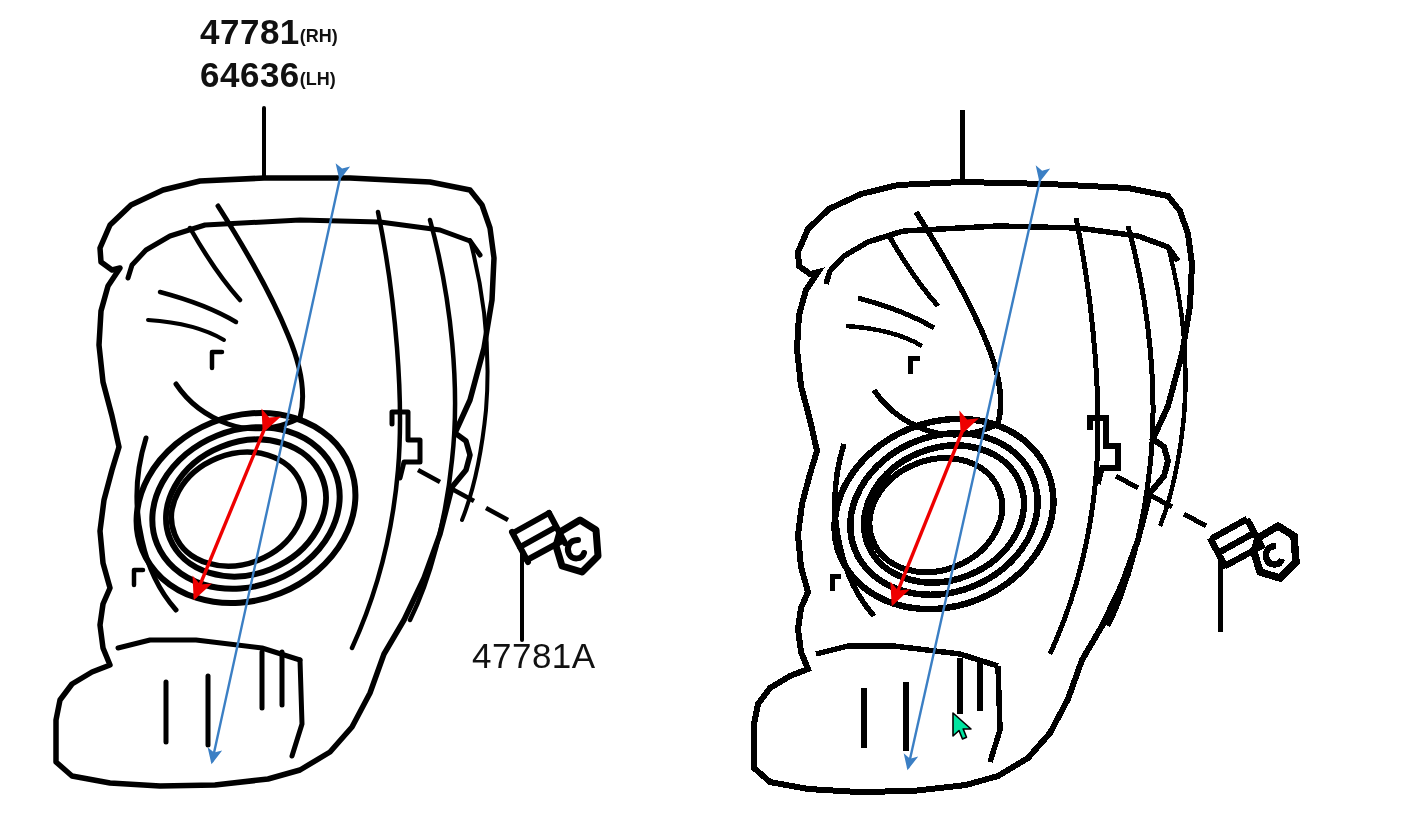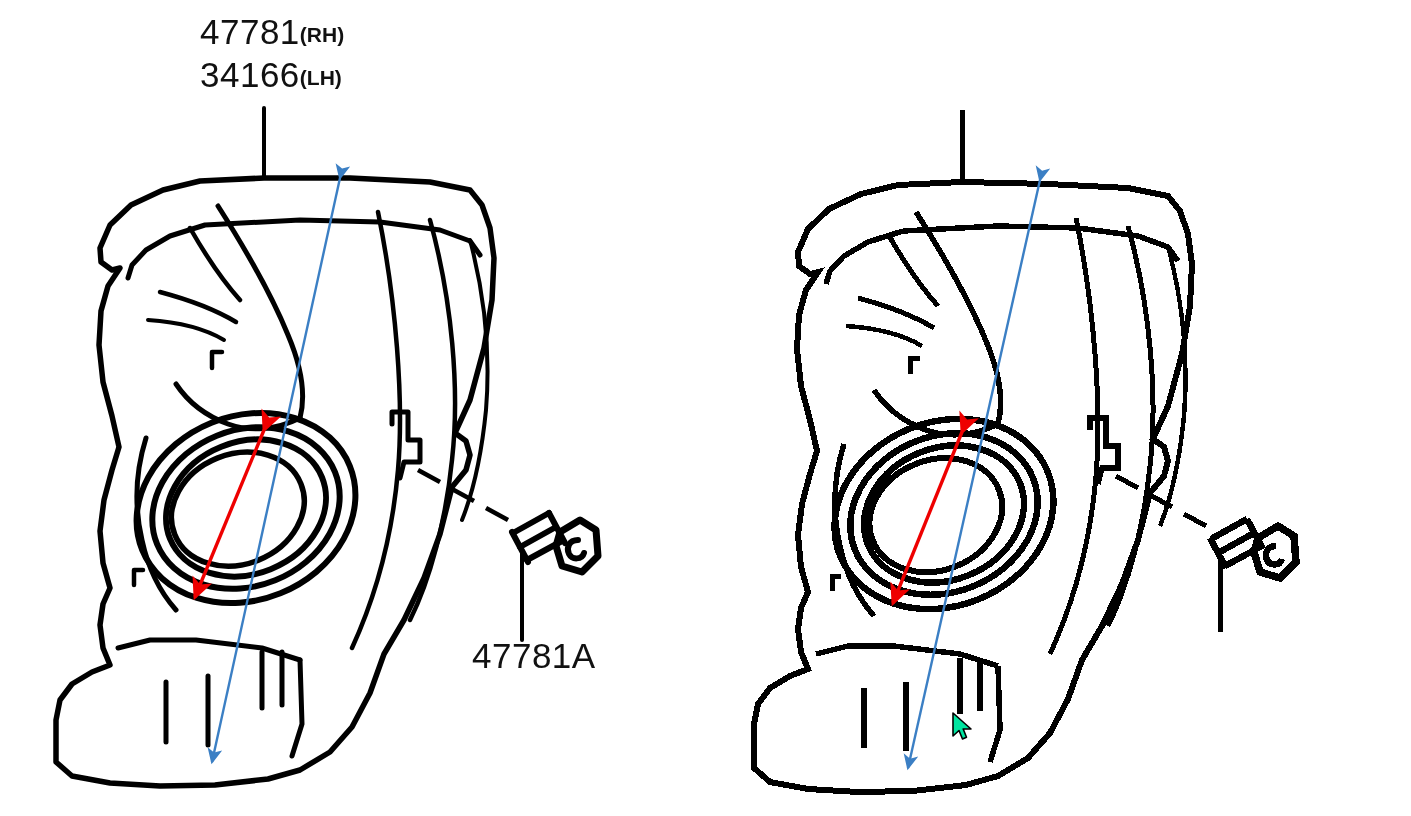--- a/index.html
+++ b/index.html
@@ -11,22 +11,22 @@
   #panel-left{left:0;width:706px;}
   #panel-right{left:706px;width:705px;}
 
   .svgwrap{position:absolute;inset:0;width:100%;height:100%;}
   .svgwrap svg{display:block;width:100%;height:100%;}
 
   .label{position:absolute;white-space:nowrap;color:#111;line-height:1.0;}
 
   
   #lbl-left-top{left:200px;top:14px;}
-  #lbl-left-top .num{font-family:"Liberation Sans",sans-serif;font-weight:normal;font-size:35px;letter-spacing:0.5px;}
-  #lbl-left-top .sfx{font-family:"Liberation Sans",sans-serif;font-weight:bold;font-size:21px;letter-spacing:0px;vertical-align:2px;}
+  #lbl-left-top .num{font-family:"Liberation Sans",sans-serif;font-weight:bold;font-size:35px;letter-spacing:0.5px;}
+  #lbl-left-top .sfx{font-family:"Liberation Sans",sans-serif;font-weight:bold;font-size:18px;letter-spacing:0px;vertical-align:2px;}
   #lbl-left-top .row{display:block;height:43px;}
   #lbl-left-bolt{left:472px;top:638px;font-family:"Liberation Sans",sans-serif;font-weight:normal;font-size:35px;letter-spacing:0.5px;}
 
   .cursor{position:absolute;width:26px;height:30px;pointer-events:none;}
 </style>
 </head>
 <body>
 
 <div id="stage">
 
@@ -117,21 +117,21 @@
         <line x1="340" y1="178" x2="212" y2="762" stroke="#3b7fc4" stroke-width="2.4" marker-start="url(#blueHeadL)" marker-end="url(#blueHeadL)"></line>
         <line x1="264" y1="430" x2="195" y2="597" stroke="#ee0000" stroke-width="3.4" marker-start="url(#redHeadL)" marker-end="url(#redHeadL)"></line>
       </svg>
     </div>
 
     <div class="label" id="lbl-left-top">
       <span class="row">
         <span class="num">47781</span><span class="sfx">(RH)</span>
       </span>
       <span class="row">
-        <span class="num">34166</span><span class="sfx">(LH)</span>
+        <span class="num">64636</span><span class="sfx">(LH)</span>
       </span>
     </div>
 
     <div class="label" id="lbl-left-bolt">47781A</div>
   </div>
 
   <div class="panel" id="panel-right">
 
     <div class="svgwrap">
       <svg viewBox="0 0 705 816" preserveAspectRatio="none" shape-rendering="crispEdges">

